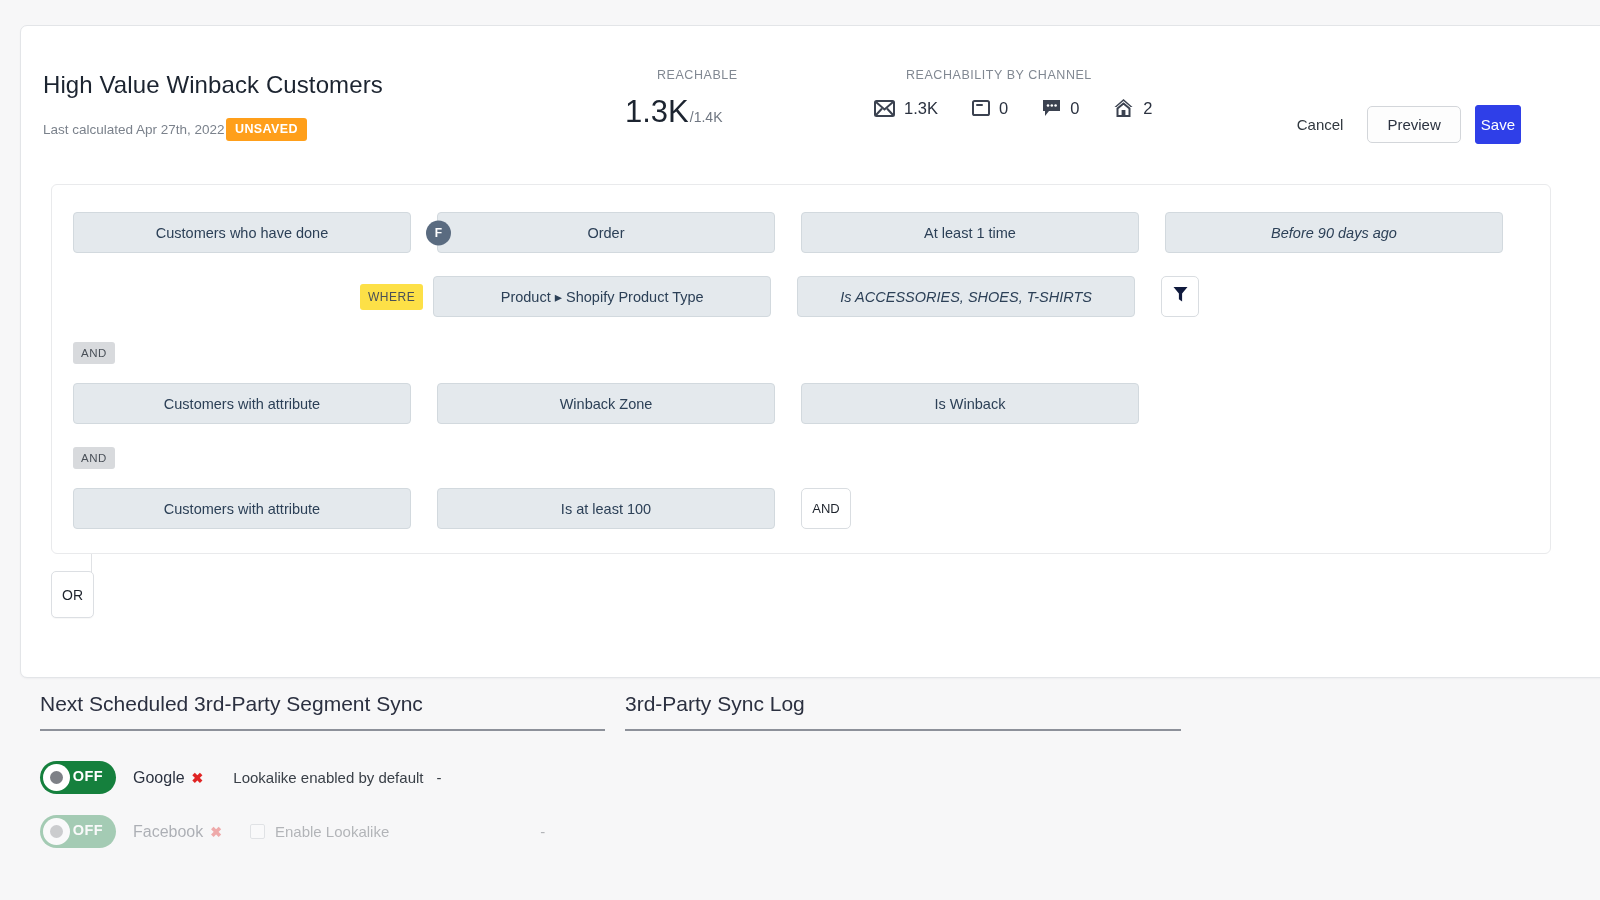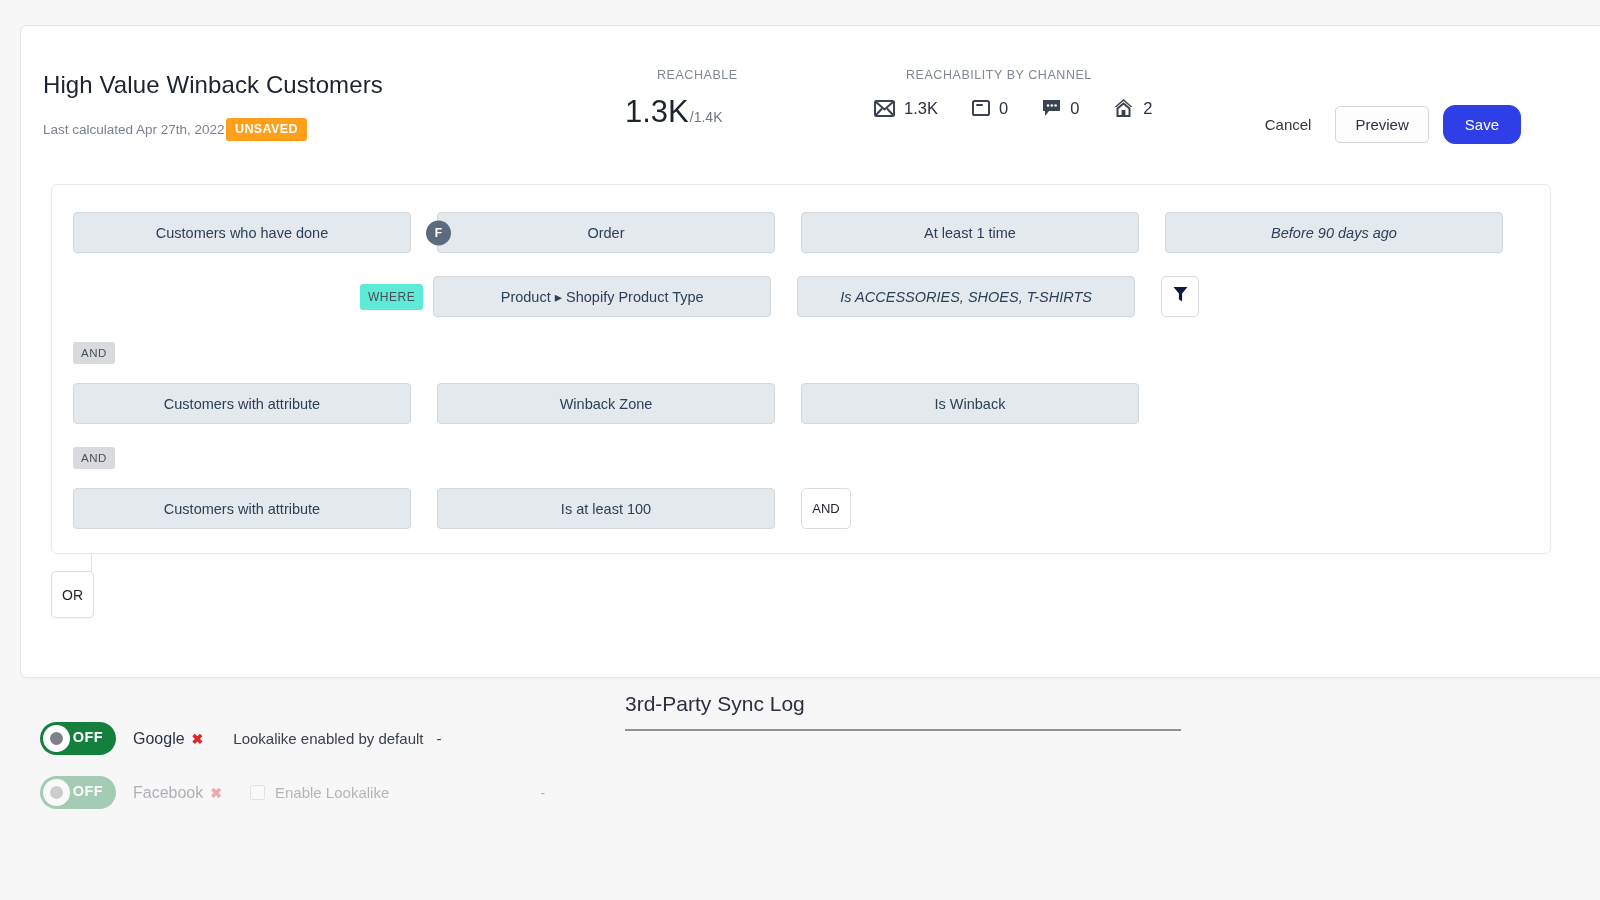--- a/index.html
+++ b/index.html
@@ -66,21 +66,21 @@
     border: none; cursor: pointer; padding: 8px 10px;
   }
   .btn-preview {
     font-size: 15px; color: #2b3240;
     background: #fdfdfd; border: 1px solid #d3d6da;
     border-radius: 5px; padding: 9px 19px; cursor: pointer;
   }
   .btn-save {
     font-size: 15px; color: #ffffff;
     background: #2f3fe8; border: 1px solid #2f3fe8;
-    border-radius: 12px; padding: 10px 21px; cursor: pointer;
+    border-radius: 3px; padding: 10px 5px; cursor: pointer;
   }
 
   
   .qbox {
     position: absolute; left: 30px; top: 158px;
     width: 1500px; height: 370px;
     background: #ffffff;
     border: 1px solid #e9eaec;
     border-radius: 6px;
   }
@@ -108,21 +108,21 @@
     left: -11px; top: 50%; transform: translateY(-50%);
     width: 25px; height: 25px; border-radius: 50%;
     background: #5a6b80; color: #ffffff;
     font-size: 12px; font-weight: bold;
     display: flex; align-items: center; justify-content: center;
     z-index: 3;
   }
   .pill-wrap { position: relative; }
 
   .where-tag {
-    background: #5eead4; color: #4a5058;
+    background: #fde047; color: #4a5058;
     font-size: 12px; letter-spacing: .5px;
     padding: 6px 8px; border-radius: 3px;
     margin-right: 10px;
   }
   .and-tag {
     background: #d8dadd; color: #4a5058;
     font-size: 11.5px; letter-spacing: .5px;
     padding: 5px 8px; border-radius: 3px;
     display: inline-block;
   }
@@ -339,20 +339,21 @@
     </div>
 
     <div class="or-line"></div>
     <div class="or-btn">OR</div>
 
   </div>
 
   <div class="sync">
 
     <div class="sync-col-a">
+      <div class="sync-h">Next Scheduled 3rd-Party Segment Sync</div>
 
       <div class="tog-row">
         <div class="toggle">
           <div class="knob"></div>
           <span class="tog-label">OFF</span>
         </div>
         <div class="provider">
           <span>Google</span>
           <span class="x-mark">✖</span>
         </div>

